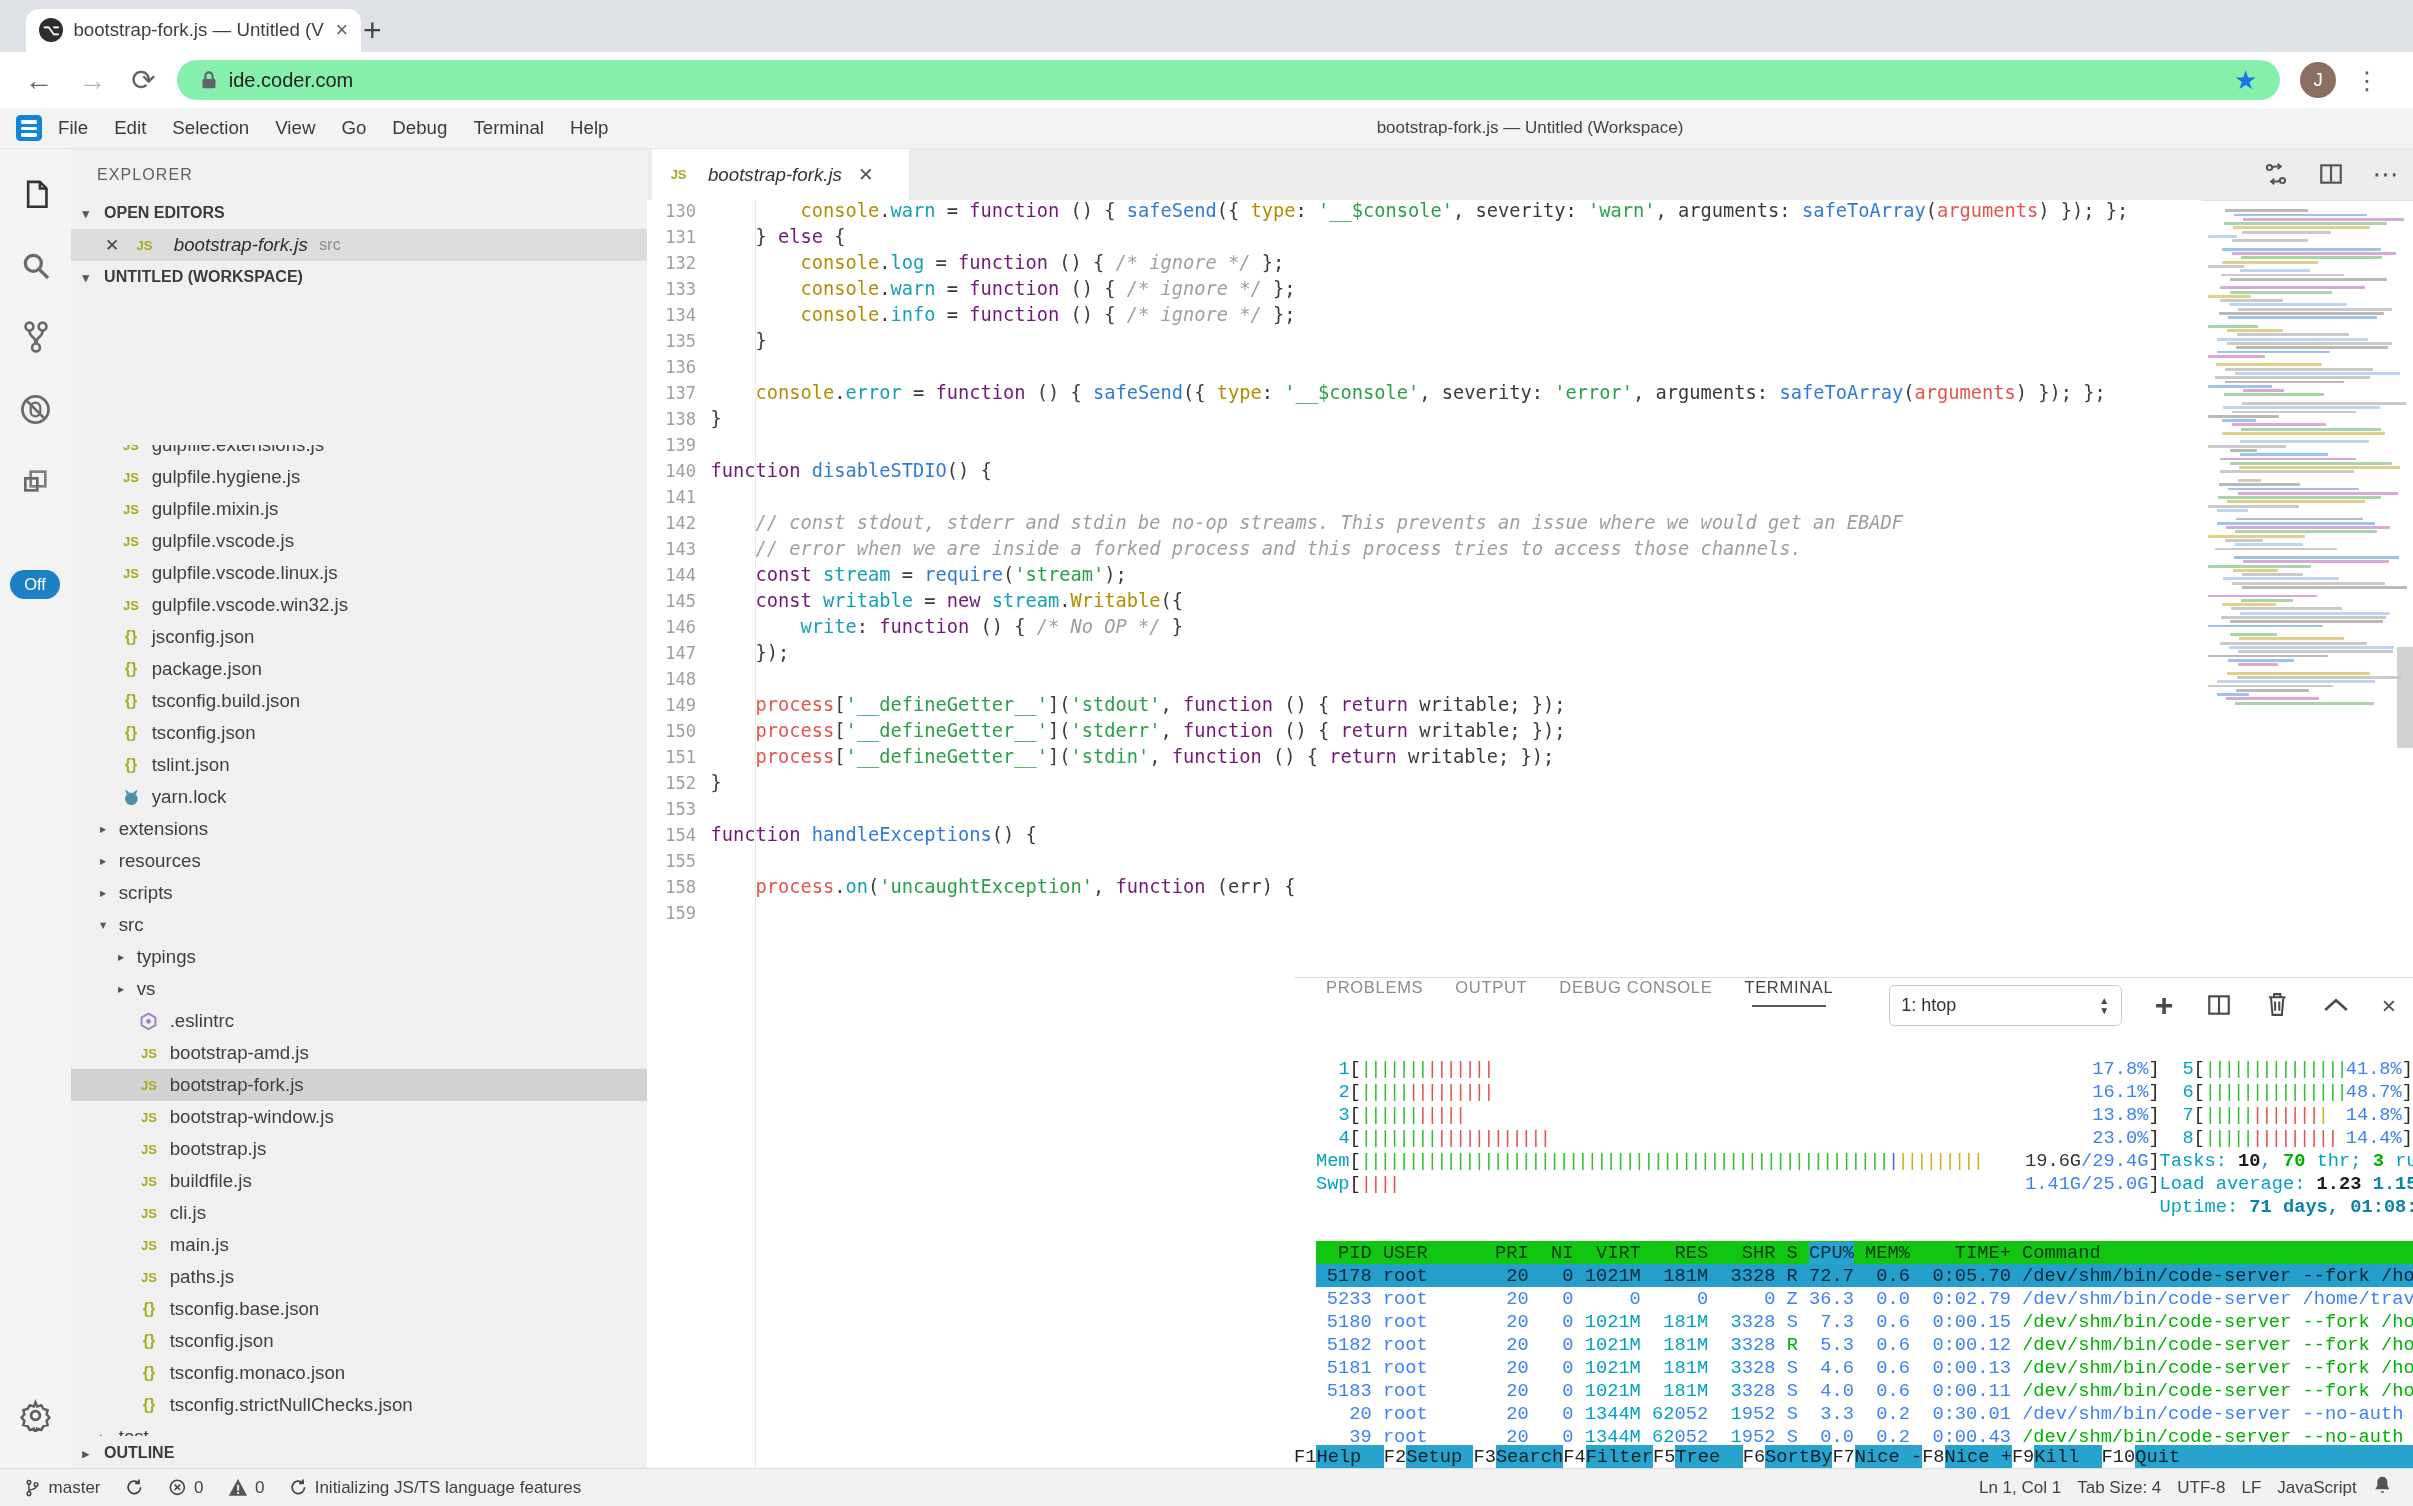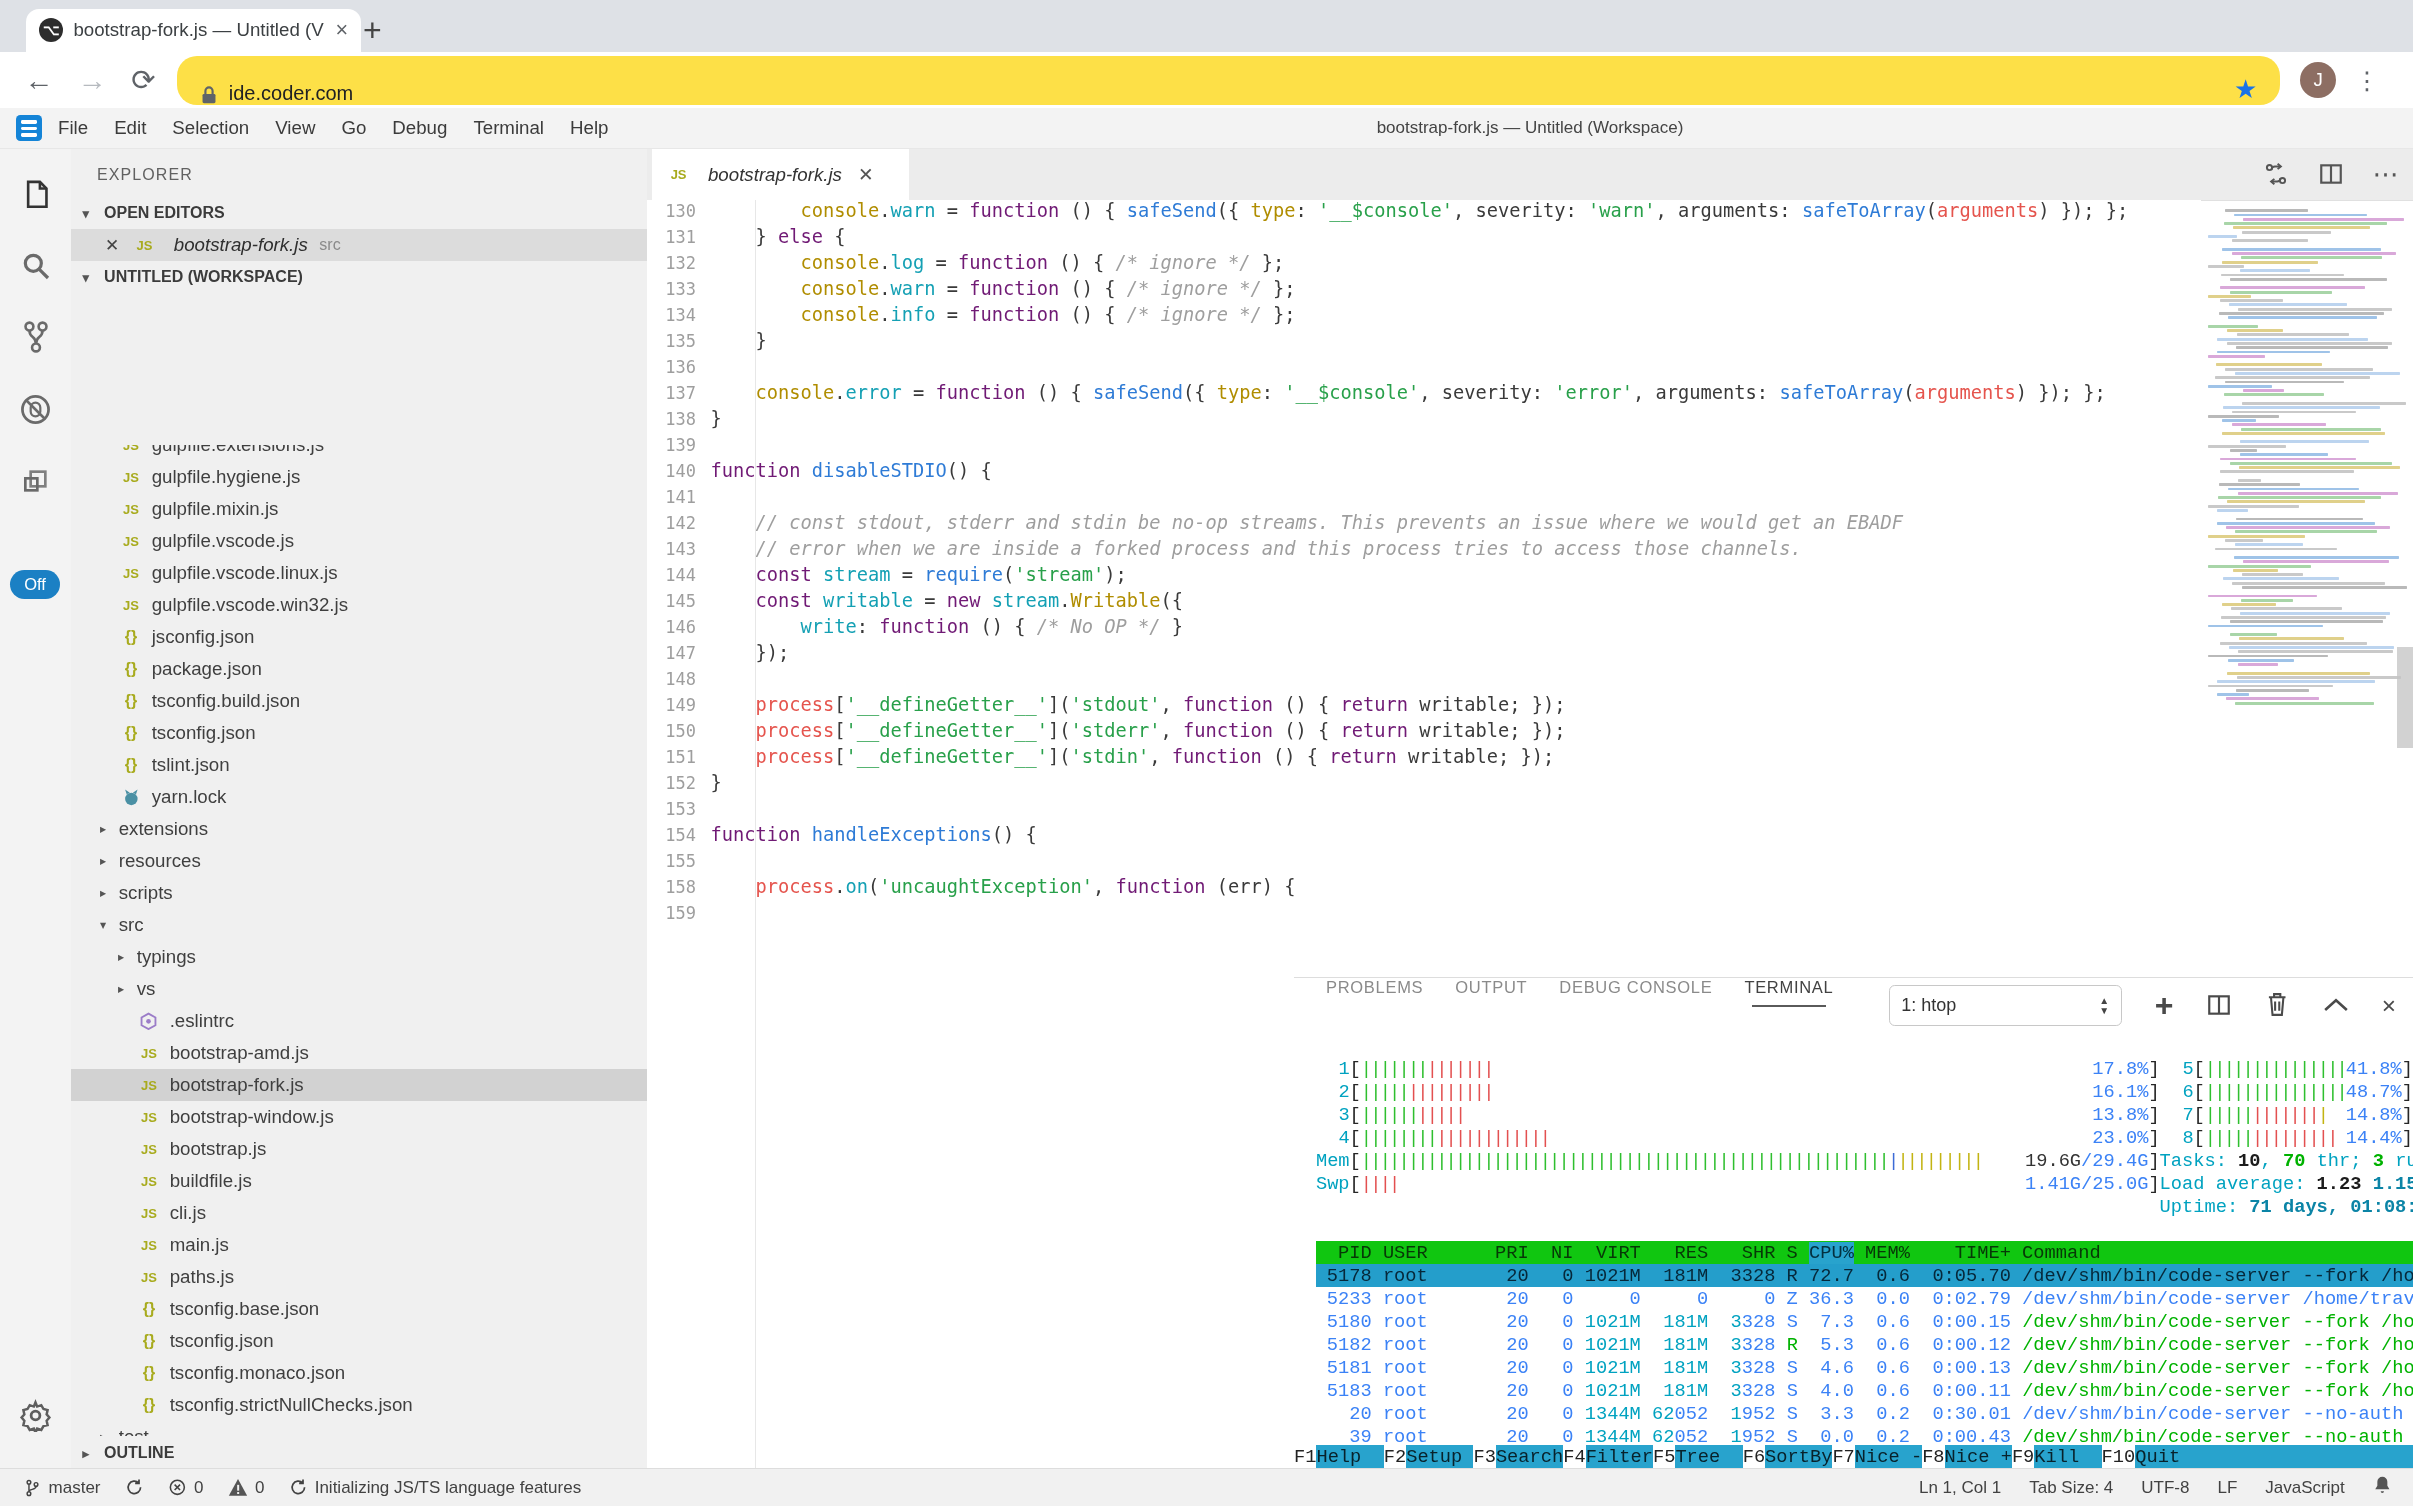--- a/index.html
+++ b/index.html
@@ -10,22 +10,22 @@
   #btab{position:absolute;left:26px;top:8.6px;width:309px;height:43px;background:#fff;
         border-radius:13px 13px 0 0;display:flex;align-items:center;padding:0 13px;}
   #btab .fav{width:24.4px;height:24.4px;border-radius:50%;background:#2d2d2d;margin-right:10px;flex:none;
         display:flex;align-items:center;justify-content:center;color:#fff;font-size:14.4px;font-weight:bold;}
   #btab .t{font-size:18.7px;color:#3c4043;white-space:nowrap;overflow:hidden;flex:1;}
   #btab .x{color:#5f6368;font-size:21.6px;margin-left:7.2px;}
   #newtab{position:absolute;left:363px;top:16px;font-size:32px;color:#444;line-height:29px;}
   #urlrow{position:absolute;left:0;top:52px;width:100%;height:56px;background:#fff;display:flex;align-items:center;}
   #urlrow .nav{font-size:29px;color:#5f6368;margin-left:24.4px;}
   #urlrow .nav.fwd{color:#b6babf;}
-  #omnibox{margin-left:21.6px;width:2069px;height:49px;background:#fde047;border-radius:20px;
-           display:flex;align-items:flex-end;padding:0 17px;}
+  #omnibox{margin-left:21.6px;width:2069px;height:40px;background:#86efac;border-radius:20px;
+           display:flex;align-items:center;padding:0 17px;}
   #omnibox .lock{margin:0 11.5px 0 7.2px;}
   #omnibox .url{font-size:20px;color:#202124;flex:1;}
   #omnibox .star{color:#1a73e8;font-size:26px;margin-right:5.7px;}
   #avatar{width:36px;height:36px;border-radius:50%;background:#8d6e63;color:#fff;font-size:18.7px;
           display:flex;align-items:center;justify-content:center;margin-left:20px;}
   #bmenu{font-size:24.4px;color:#5f6368;margin:0 21.6px 0 18.7px;letter-spacing:0;}
   
   #menubar{position:absolute;left:0;top:108px;width:100%;height:40px;background:#f3f3f3;
            display:flex;align-items:center;border-bottom:0.7px solid #e7e7e7;}
   #vslogo{width:26px;height:26px;border-radius:4.3px;background:#1484d7;margin:0 16px 0 16px;position:relative;}
@@ -105,21 +105,21 @@
   .prow.sel .tm-t{color:#06283a}
   #fbar{position:absolute;left:0;right:0;bottom:0;height:24.4px;display:flex;white-space:pre;
         font-family:"Liberation Mono",monospace;font-size:18.7px;line-height:24.4px;}
   .fk-k{color:#222;}
   .fk-l{background:#28a3cd;color:#08222b;}
   .fk-l.last{flex:1;}
   
   #status{position:absolute;left:0;bottom:0;width:100%;height:37px;background:#f1f1f1;border-top:0.7px solid #ddd;
           display:flex;align-items:center;font-size:17px;color:#424242;}
   #status .it{display:flex;align-items:center;gap:7.2px;margin-left:24.4px;}
-  #status .right{margin-left:auto;display:flex;align-items:center;gap:28px;margin-right:21.6px;}
+  #status .right{margin-left:auto;display:flex;align-items:center;gap:16px;margin-right:21.6px;}
   svg{fill:none;stroke:currentColor;}
 </style>
 </head>
 <body>
 
 <div id="stage">
 
   <div id="tabstrip">
     <div id="btab">
       <span class="fav">⌥</span>

